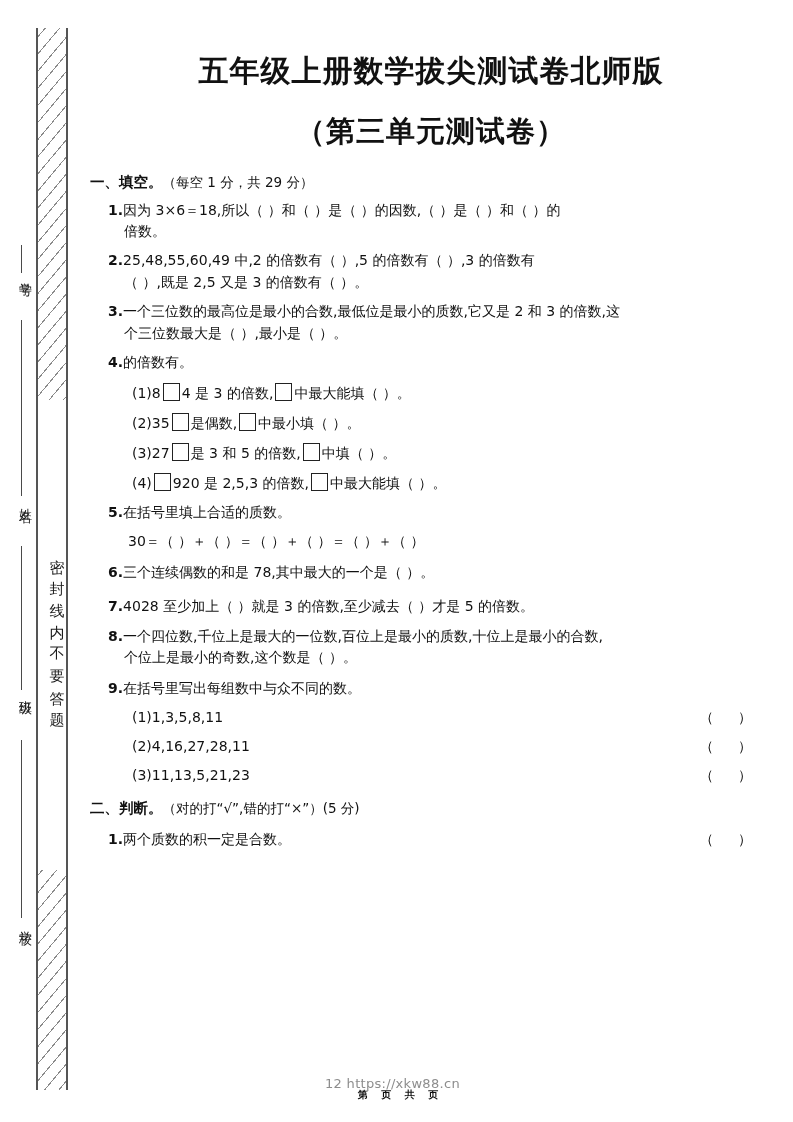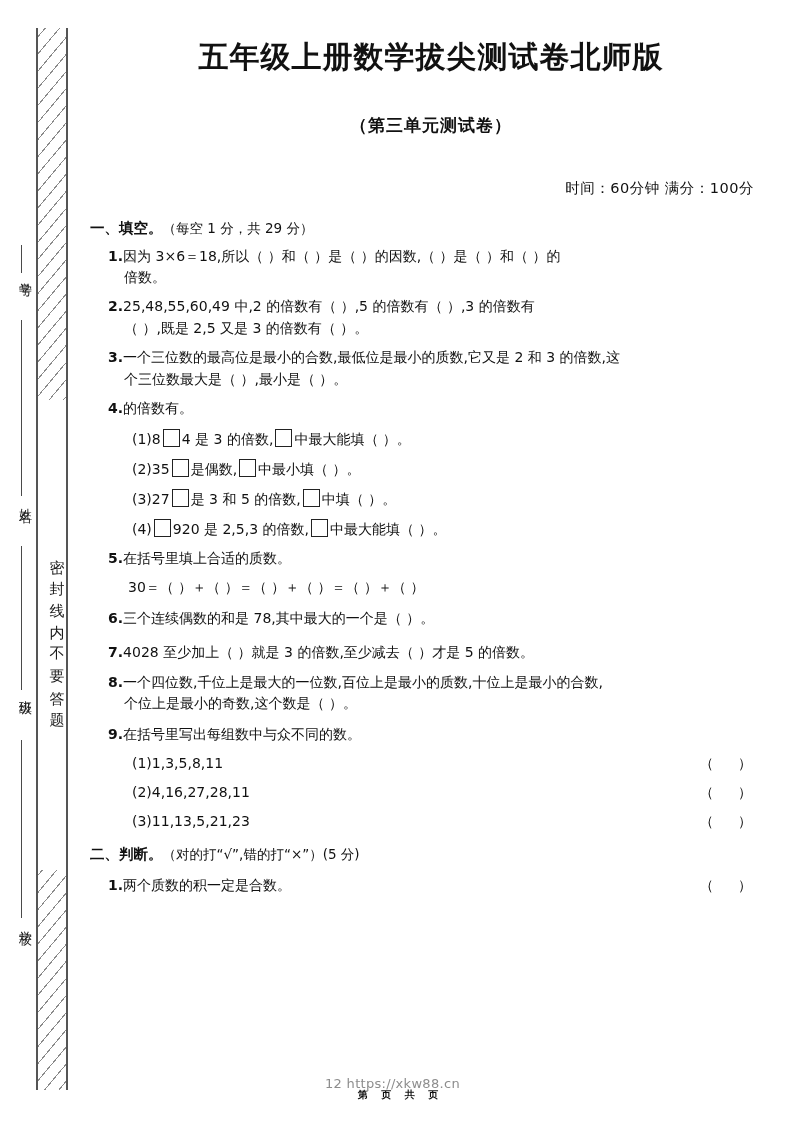--- a/index.html
+++ b/index.html
@@ -56,38 +56,38 @@
   .field-rule {
     position: absolute;
     left: 21px;
     width: 0;
     border-left: 1.5px solid #4a4a4a;
   }
 
   
   #content {
     position: absolute;
-    left: 86px; top: 0;
+    left: 86px; top: 14px;
     width: 690px; height: 973px;
   }
 
   #doc-title {
     margin: 0;
     padding-top: 38px;
     text-align: center;
     font-size: 30px;
     font-weight: bold;
     letter-spacing: 1px;
     line-height: 1.25;
   }
   #doc-subtitle {
-    margin: 16px;
+    margin: 0;
     padding-top: 22px;
     text-align: center;
-    font-size: 17px;
+    font-size: 29px;
     font-weight: bold;
     letter-spacing: 1px;
   }
   #exam-meta {
     margin: 0;
     padding-top: 26px;
     padding-right: 22px;
     text-align: right;
     font-size: 14.5px;
     letter-spacing: 0.5px;
@@ -197,21 +197,20 @@
 <div class="field-rule" style="top:664px;height:26px;"></div>
 <div class="field-rule" style="top:740px;height:118px;"></div>
 
 <div class="field-label" style="top:920px;">学校</div>
 <div class="field-rule" style="top:856px;height:62px;"></div>
 
 <div id="content">
 
   <h1 id="doc-title">五年级上册数学拔尖测试卷北师版</h1>
   <h2 id="doc-subtitle">（第三单元测试卷）</h2>
-  <p id="exam-meta">时间：60分钟  满分：100分</p>
 
   <table id="score-table">
     <tbody>
   </tbody>
     </table>
 
   <div class="sec-head">
     <span>一、填空。</span><span class="pts">（每空 1 分，共 29 分）</span>
   </div>
 

